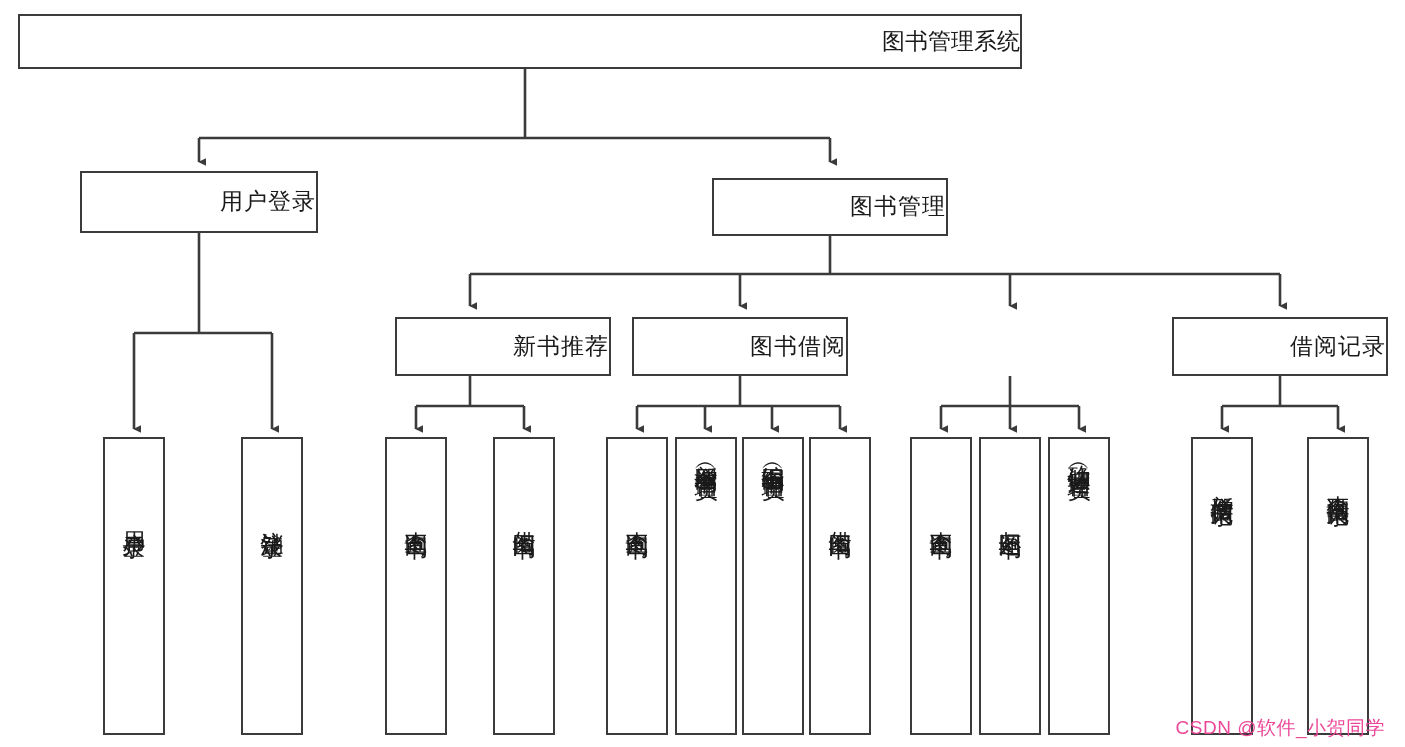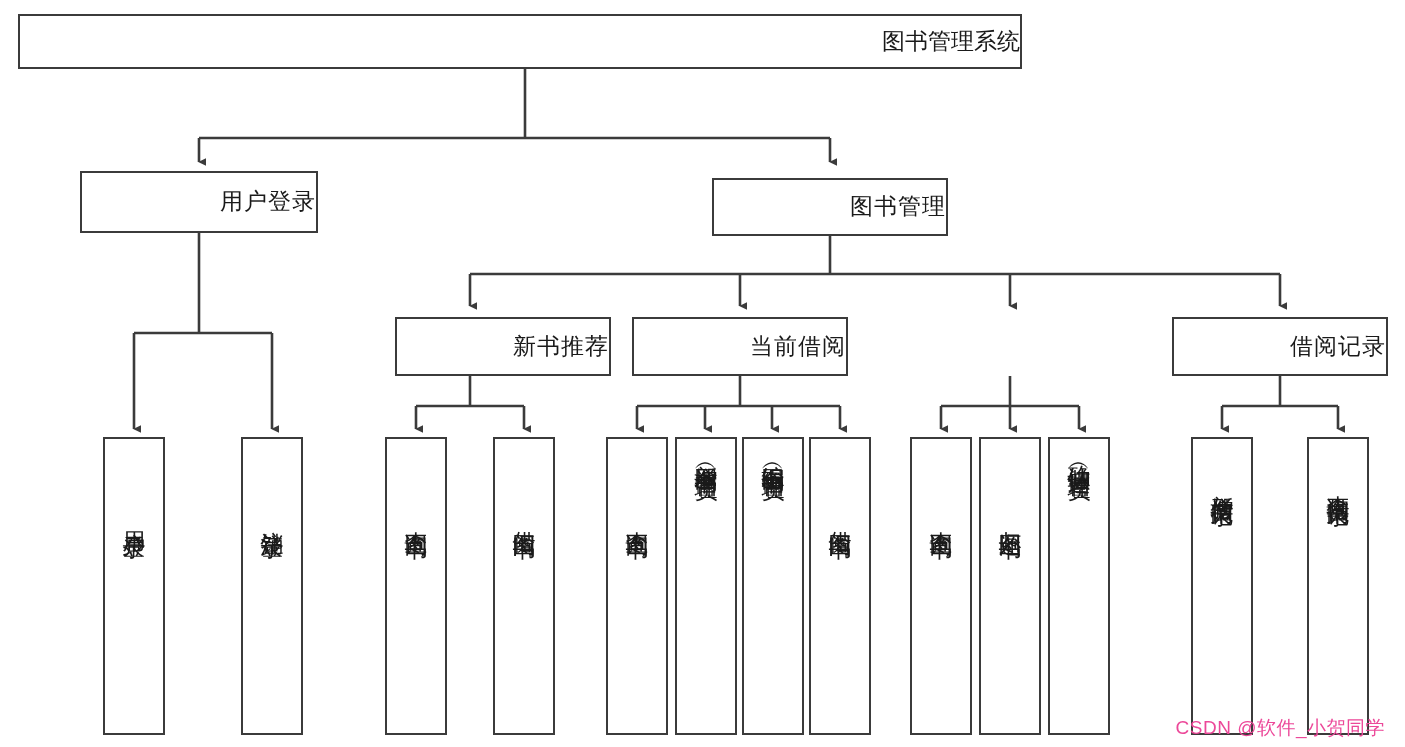--- a/index.html
+++ b/index.html
@@ -139,21 +139,21 @@
     <span>用户登录</span>
   </div>
   <div class="node horiz" style="left:712px; top:178px; width:236px; height:58px;padding-left:16px;">
     <span>图书管理</span>
   </div>
 
   <div class="node horiz" style="left:362px; top:317px; width:216px; height:59px;margin-left:33px;">
     <span>新书推荐</span>
   </div>
   <div class="node horiz" style="left:632px; top:317px; width:216px; height:59px;">
-    <span>当前借阅</span>
+    <span>图书借阅</span>
   </div>
   <div class="node horiz" style="left:1172px; top:317px; width:216px; height:59px;">
     <span>借阅记录</span>
   </div>
 
   <div class="node leaf leaf-short" style="left:103px; top:437px; width:62px; height:298px;">
     <span class="vtext">用户登录</span>
   </div>
   <div class="node leaf leaf-short" style="left:241px; top:437px; width:62px; height:298px;">
     <span class="vtext">注销登录</span>

